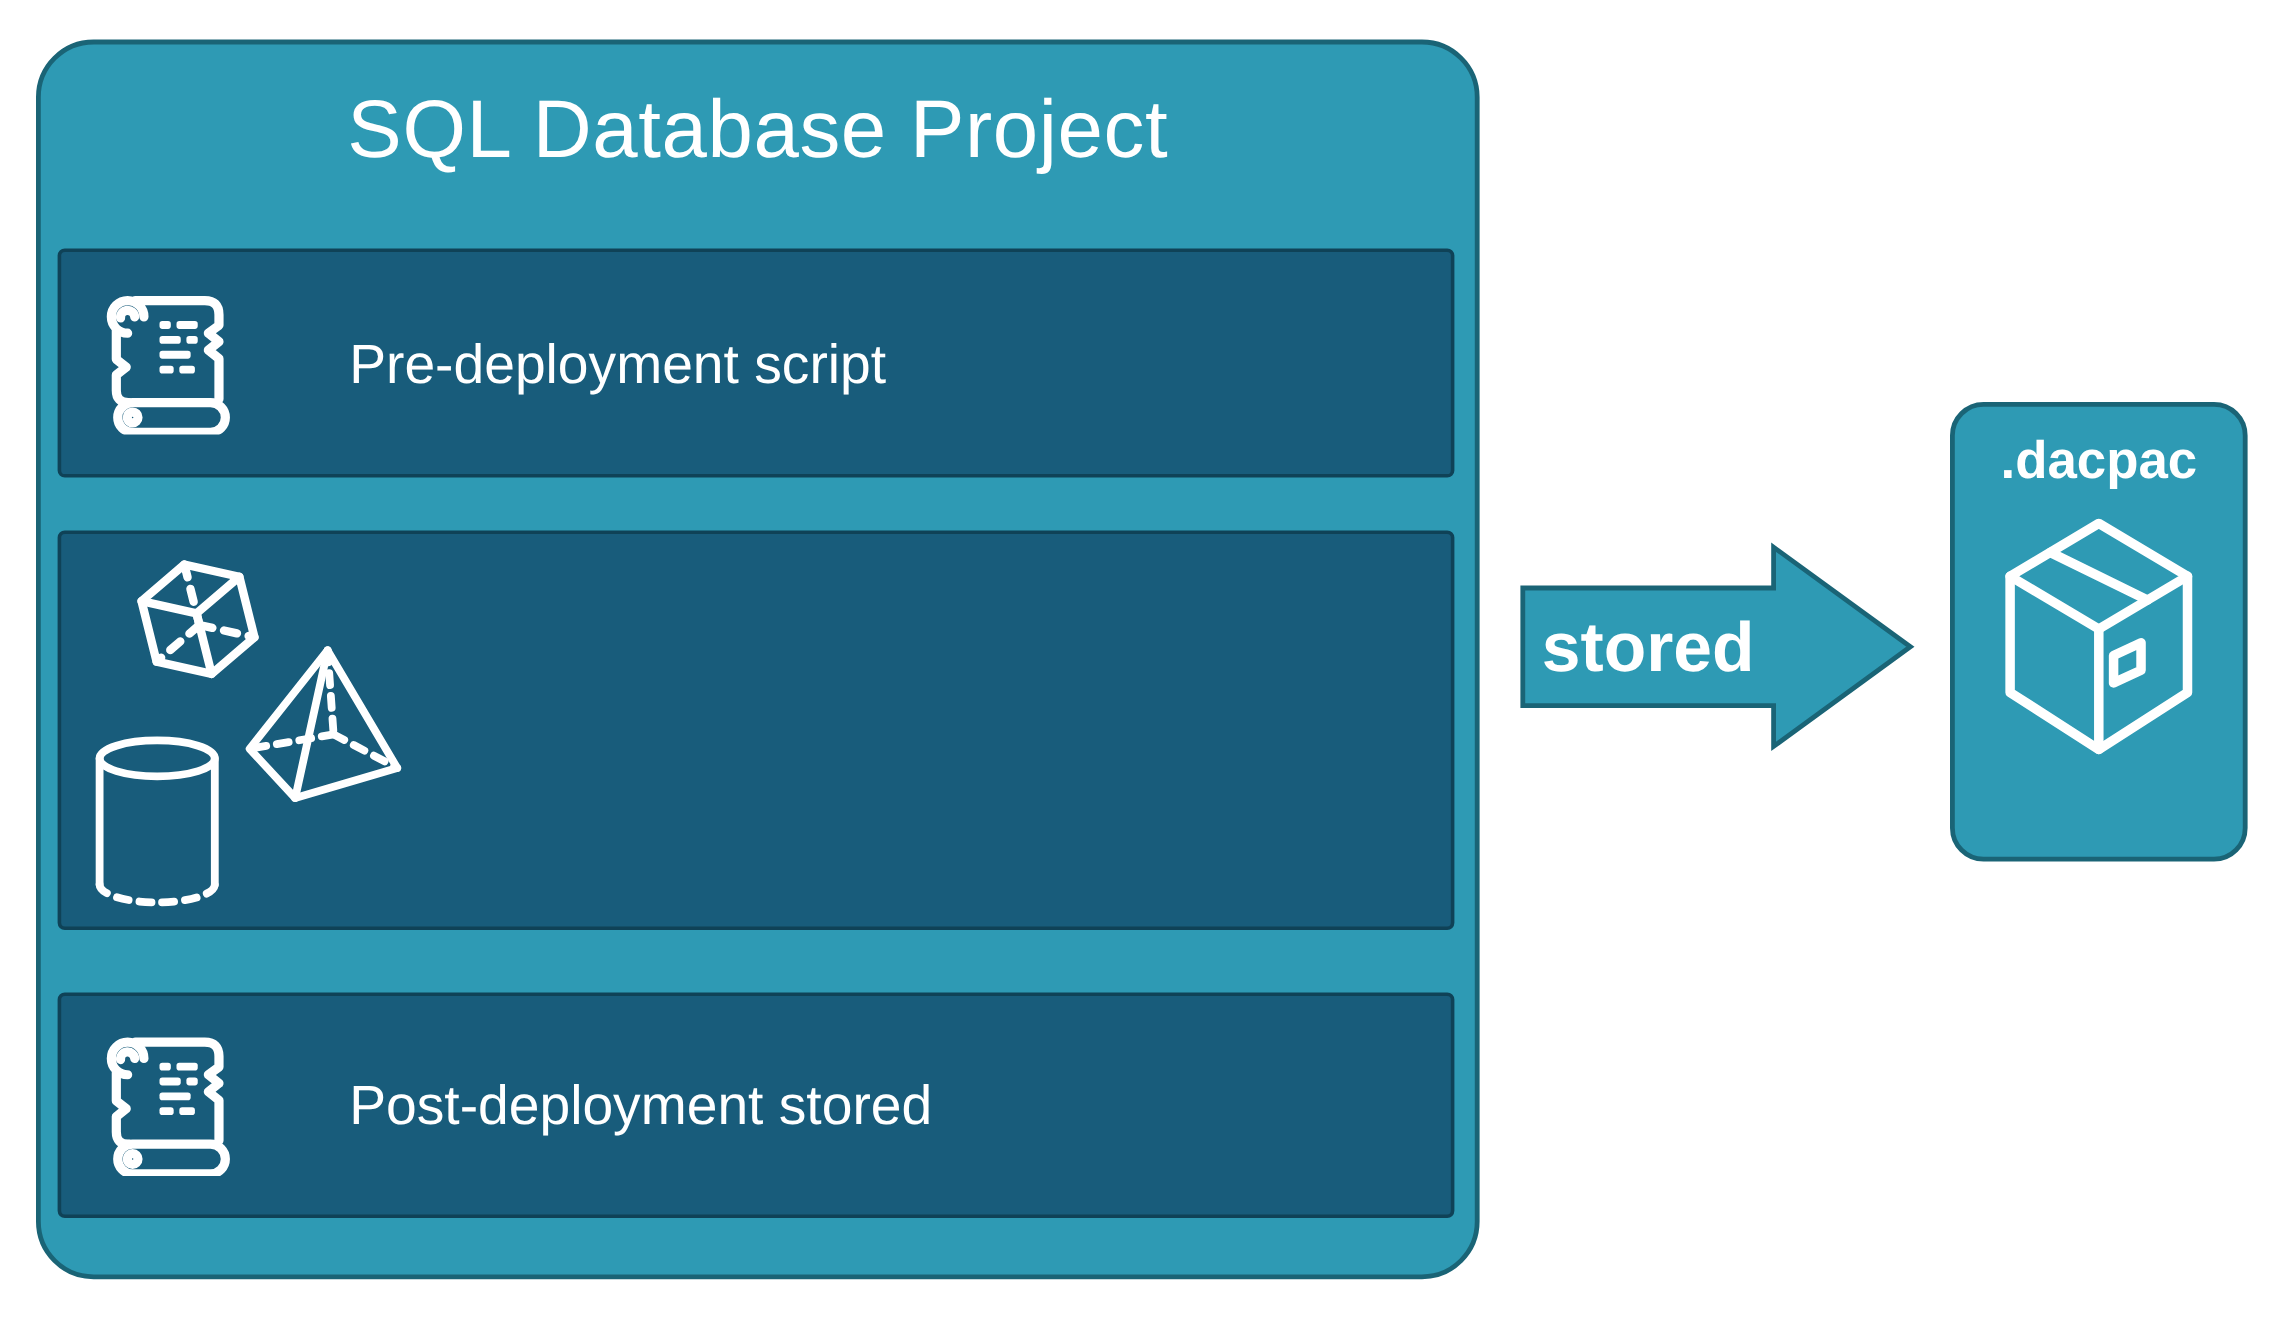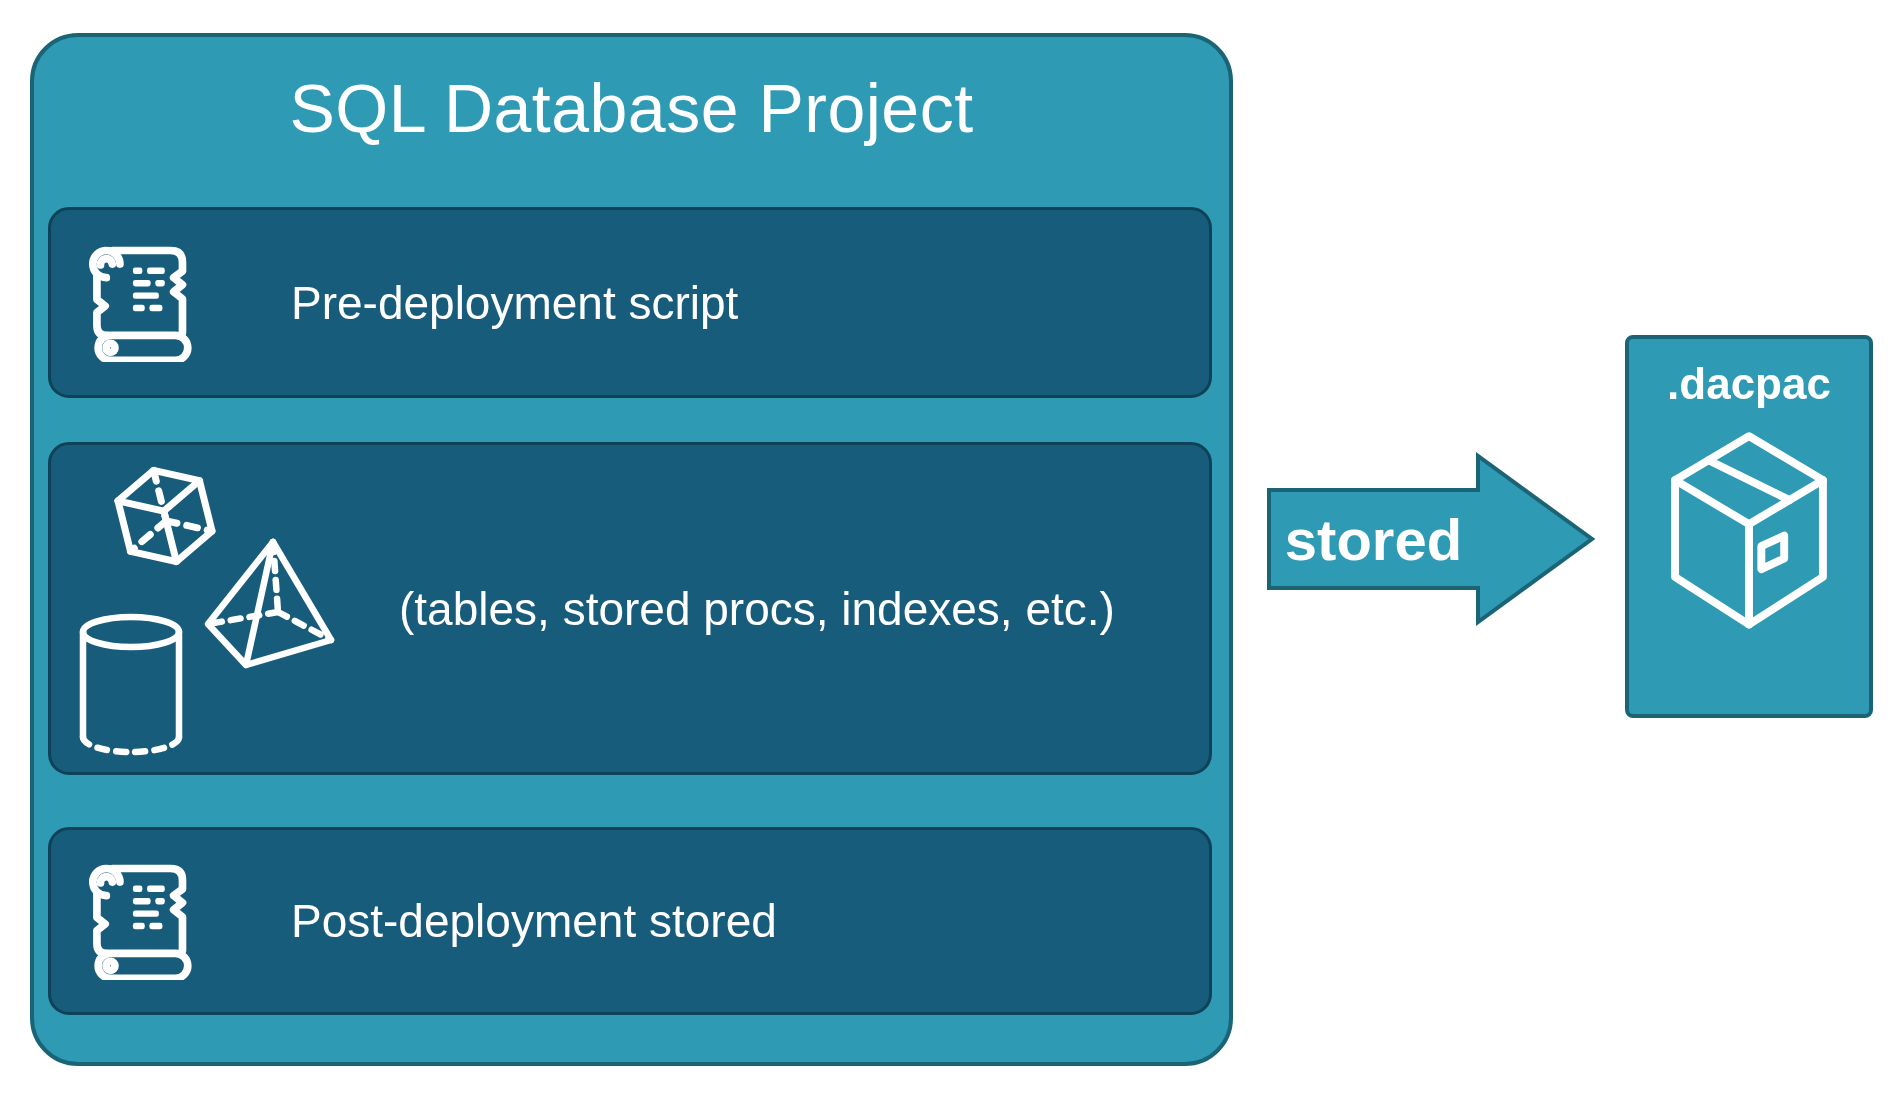--- a/index.html
+++ b/index.html
@@ -21,21 +21,21 @@
     border-radius:48px;box-sizing:border-box;
   }
   .project-title{
     position:absolute;left:0;right:0;top:26px;height:90px;line-height:90px;
     text-align:center;font-size:68px;font-weight:400;color:var(--text);
     letter-spacing:0.5px;white-space:nowrap;
   }
   .inner-box{
     position:absolute;left:14px;width:1164px;
     background:var(--darkBox);border:3px solid var(--darkBoxBorder);
-    border-radius:21px;box-sizing:border-box;
+    border-radius:6px;box-sizing:border-box;
   }
   .box-pre{top:170px;height:191px;}
   .box-objects{top:405px;height:333px;}
   .box-post{top:790px;height:188px;}
   .scroll-icon{
     position:absolute;left:30px;top:50%;transform:translateY(-50%);
     width:118px;height:118px;
   }
   .box-label{
     position:absolute;left:240px;top:50%;transform:translateY(-50%);
@@ -52,21 +52,21 @@
     position:absolute;left:1263px;top:451px;width:335px;height:176px;
   }
   .build-label{
     position:absolute;left:1269px;top:490px;width:209px;height:98px;
     display:flex;align-items:center;justify-content:center;
     font-size:58px;font-weight:700;color:var(--text);
   }
   .dacpac-box{
     position:absolute;left:1625px;top:335px;width:248px;height:383px;
     background:var(--teal);border:4px solid var(--tealBorder);
-    border-radius:8px;box-sizing:border-box;
+    border-radius:28px;box-sizing:border-box;
   }
   .dacpac-label{
     position:absolute;left:0;right:0;top:20px;text-align:center;
     font-size:44px;font-weight:700;color:var(--text);
   }
   .package-icon{
     position:absolute;left:50%;transform:translateX(-50%);top:88px;
     width:176px;height:212px;
   }
   svg .ln{stroke:#FFFFFF;fill:none;stroke-linecap:round;stroke-linejoin:round;}
@@ -127,21 +127,20 @@
         </g>
 
         <g class="ln" stroke-width="6.5">
           <ellipse cx="52" cy="173" rx="48" ry="15"></ellipse>
           <path d="M4,173 V278"></path>
           <path d="M100,173 V278"></path>
           <path d="M4,278 A48,15 0 0 0 100,278" stroke-dasharray="10 9"></path>
         </g>
       </svg>
       <div class="objects-label">
-        <div>(tables, stored procs, indexes, etc.)</div>
       </div>
     </div>
 
     <div class="inner-box box-post">
       <svg class="scroll-icon" viewBox="0 0 100 100">
         <g class="ln" stroke-width="6.5">
           <path d="M33,17 A11.5,11.5 0 1 0 21.5,28.5"></path>
           <path d="M26.5,17 A5,5 0 1 0 16.5,17.8"></path>
           <path d="M27,5.5 L76,5.5 Q86,5.5 86,15.5 V23 L78.5,28.5 L86,34.5 L78.5,40.5 L86,46.5 V75"></path>
           <path d="M13.5,27 V47 L20.5,52.5 L13.5,58 V69 Q13.5,77.5 22,77.5"></path>

